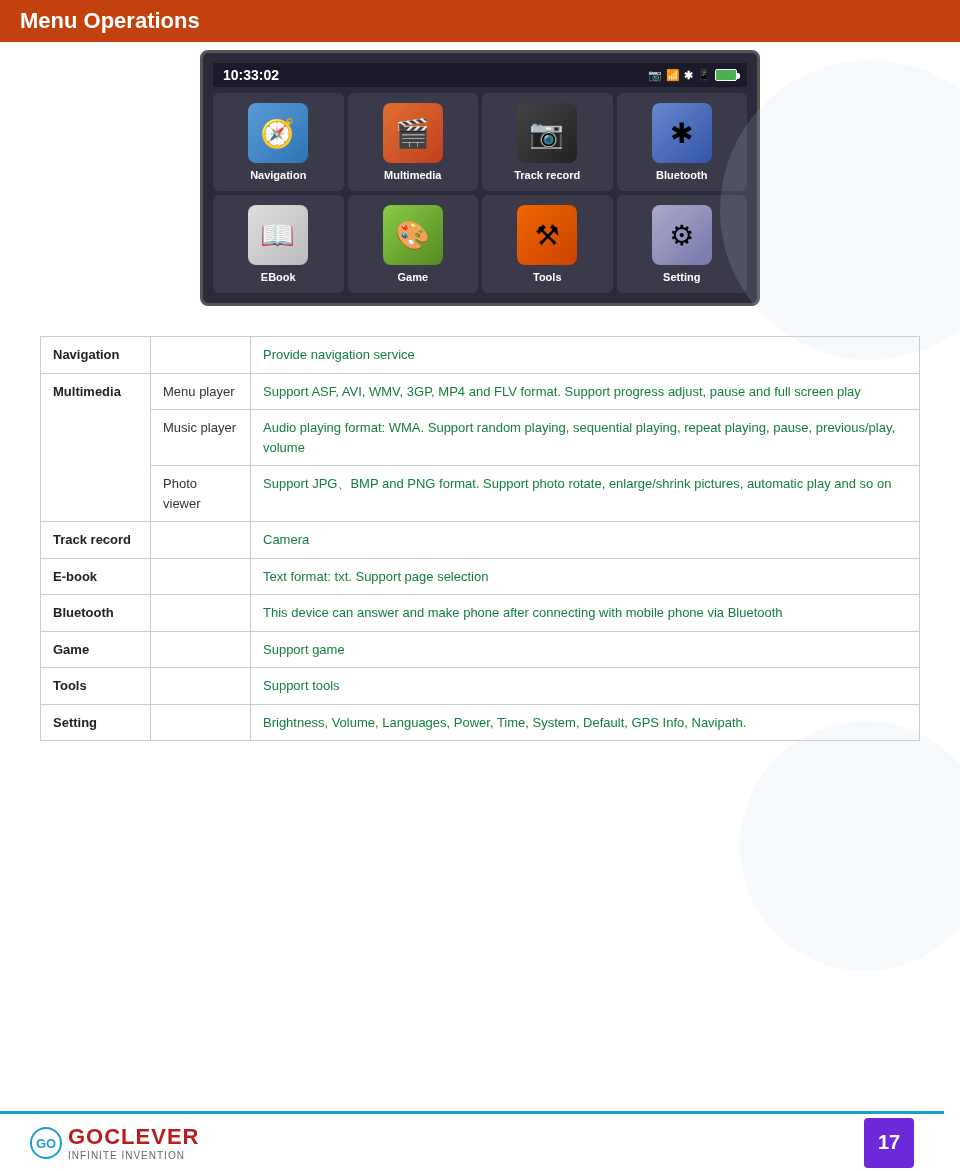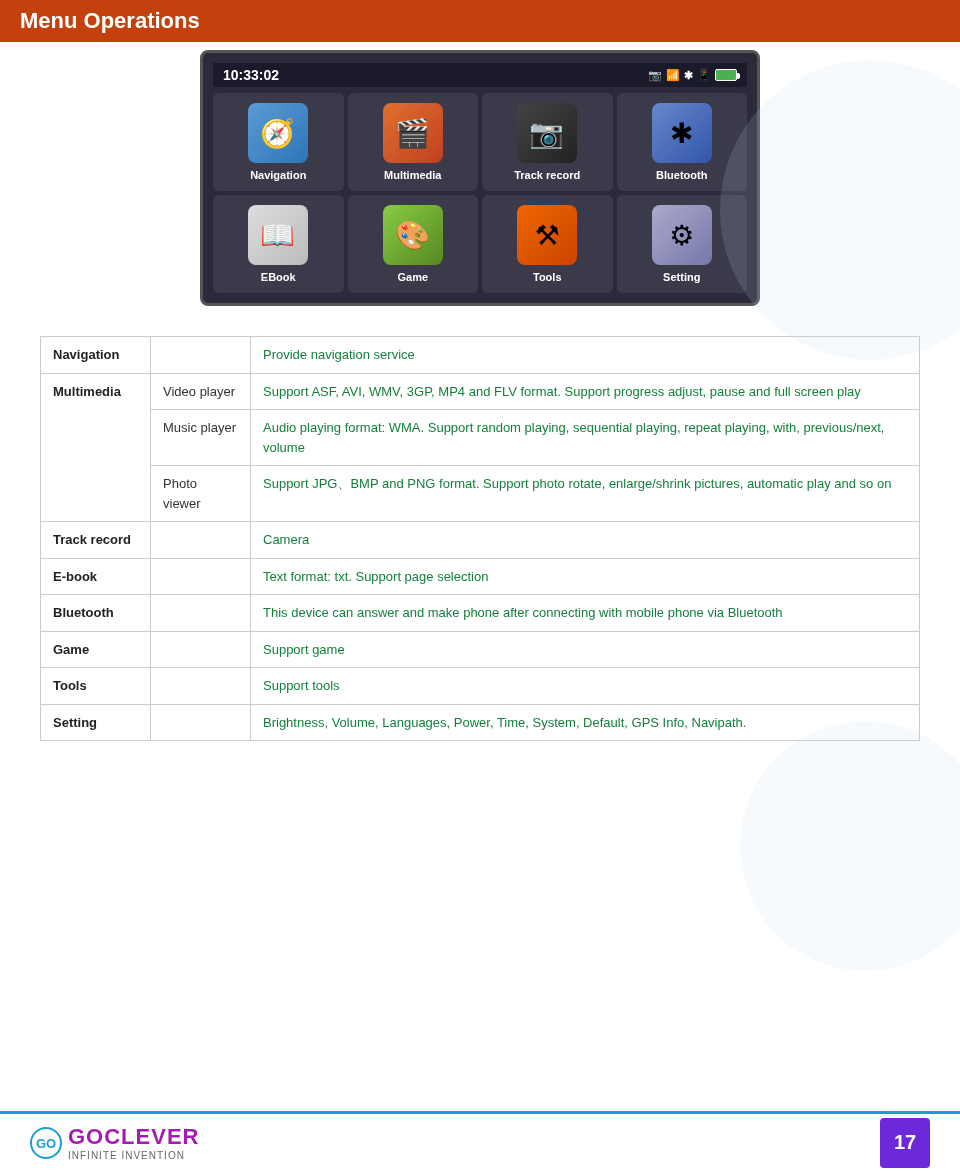--- a/index.html
+++ b/index.html
@@ -136,41 +136,41 @@
     }
     .info-table .col-desc {
       color: #15803d;
     }
 
     
     .page-footer {
       position: absolute;
       bottom: 0;
       left: 0;
-      right: 0;
+      right: 16px;
       height: 60px;
       border-top: 3px solid #1a9fd4;
       display: flex;
       align-items: center;
       justify-content: space-between;
       padding: 0 30px;
     }
     .footer-logo {
       display: flex;
       align-items: center;
       gap: 6px;
     }
     .logo-text {
       display: flex;
       flex-direction: column;
     }
     .logo-brand {
       font-size: 22px;
       font-weight: 900;
-      color: #a21caf;
+      color: #b91c1c;
       letter-spacing: 1px;
     }
     .logo-tagline {
       font-size: 10px;
       color: #666;
       letter-spacing: 1px;
     }
     .page-number {
       background: #6d28d9;
       color: #fff;
@@ -271,26 +271,26 @@
 
   <table class="info-table" id="info-table">
     <tbody id="table-body">
     <tr>
           <td class="col-feature">Navigation</td>
           <td class="col-sub"></td>
           <td class="col-desc">Provide navigation service</td>
         </tr>
         <tr>
           <td class="col-feature" rowspan="3">Multimedia</td>
-          <td class="col-sub">Video player</td>
+          <td class="col-sub">Menu player</td>
           <td class="col-desc">Support ASF, AVI, WMV, 3GP, MP4 and FLV format. Support progress adjust, pause and full screen play</td>
         </tr>
         <tr>
           <td class="col-sub">Music player</td>
-          <td class="col-desc">Audio playing format: WMA. Support random playing, sequential playing, repeat playing, with, previous/next, volume</td>
+          <td class="col-desc">Audio playing format: WMA. Support random playing, sequential playing, repeat playing, pause, previous/play, volume</td>
         </tr>
         <tr>
           <td class="col-sub">Photo viewer</td>
           <td class="col-desc">Support JPG、BMP and PNG format. Support photo rotate, enlarge/shrink pictures, automatic play and so on</td>
         </tr>
         <tr>
           <td class="col-feature">Track record</td>
           <td class="col-sub"></td>
           <td class="col-desc">Camera</td>
         </tr>

